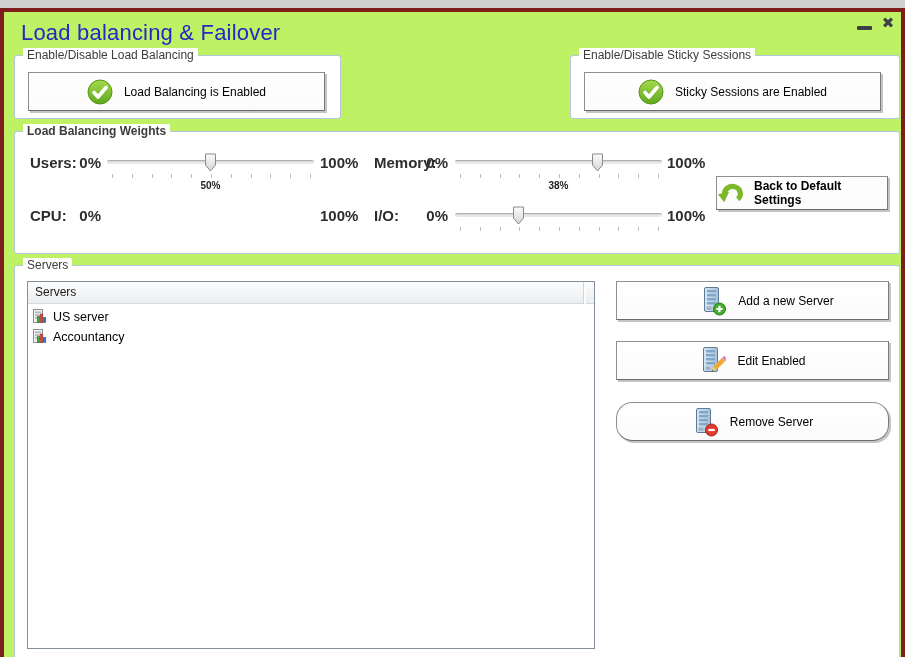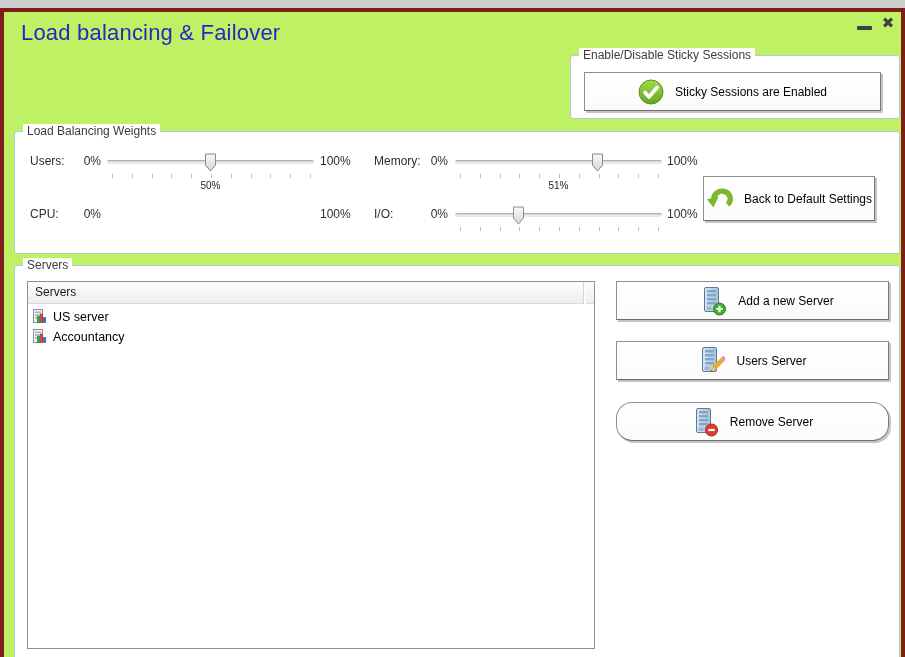--- a/index.html
+++ b/index.html
@@ -19,37 +19,37 @@
     color:#3d4145; font-size:15px; font-weight:bold; text-align:center; line-height:20px; cursor:pointer; }
   .group {
     position:absolute; border:1px solid #b5c7dd; border-radius:3px; background:#fff;
   }
   .group-label {
     position:absolute; top:-8px; left:8px; background:#fff; padding:0 4px;
     font-size:12px; color:#3c3c3c; white-space:nowrap;
   }
   .g-lb  { left:10px;  top:43px;  width:327px; height:64px; }
   .g-ss  { left:566px; top:43px;  width:330px; height:64px; }
-  .g-w   { left:10px;  top:119px; width:886px; height:123px; }
+  .g-w   { left:10px;  top:119px; width:886px; height:123px;font-weight:bold; }
   .g-srv { left:10px;  top:253px; width:886px; height:395px; }
 
   .big-btn {
     display:flex; align-items:center; justify-content:center; gap:11px;
     background:linear-gradient(#ffffff,#fbfbfb);
     border:1px solid #8f8f8f; border-bottom-color:#6b6b6b; border-right-color:#7a7a7a;
     box-shadow:2px 2px 0 rgba(125,125,125,.45);
     font-size:12px; color:#000; cursor:pointer; position:absolute;
   }
   .status-btn { left:13px; top:16px; width:297px; height:39px; }
-  .back-btn   { right:24px; top:44px; width:172px; height:45px; }
+  .back-btn   { right:11px; top:44px; width:172px; height:34px; }
   .action-btn { left:601px; width:273px; height:39px; }
   .a-add { top:15px;padding-left:29px; } .a-edit { top:75px; } .a-rem { top:136px;border-radius:16px; }
 
   
-  .wlabel, .wmin, .wmax { position:absolute; font-size:12px; color:#2d2d2d; }
+  .wlabel, .wmin, .wmax { position:absolute; font-size:15px; color:#2d2d2d; }
   .wmin { width:32px; text-align:right; }
   .scell { position:absolute; width:207px; height:46px; }
   .track { position:absolute; left:0; top:7px; width:207px; height:4px;
     background:linear-gradient(#cfcfcf,#f2f2f2); border-top:1px solid #b0b0b0;
     border-bottom:1px solid #e8e8e8; border-radius:2px; cursor:pointer; }
   .thumb { position:absolute; top:0; width:11px; height:19px; cursor:pointer; }
   .ticks { position:absolute; left:5px; right:3px; top:21px; height:4px;
     display:flex; justify-content:space-between; }
   .ticks i { width:1px; height:4px; background:#bdbdbd; }
   .sval { position:absolute; left:0; top:27px; width:100%; text-align:center;
@@ -86,20 +86,30 @@
     </linearGradient>
   </defs>
 </svg>
 
 <div class="window">
 
   <div class="title">Load balancing &amp; Failover</div>
   <div class="min-btn"></div>
   <div class="close-btn">✖</div>
 
+  <div class="group g-lb">
+    <span class="group-label">Enable/Disable Load Balancing</span>
+    <div class="big-btn status-btn">
+      <svg width="26" height="26" viewBox="0 0 26 26">
+        <circle cx="13" cy="13" r="12" fill="url(#ggreen)" stroke="#55951b" stroke-width="1"></circle>
+        <path d="M7 13.5 l4 4.5 L19 8.5" fill="none" stroke="#ffffff" stroke-width="3.6" stroke-linecap="round" stroke-linejoin="round"></path>
+      </svg>
+      <span>Load Balancing is Enabled</span>
+    </div>
+  </div>
 
   <div class="group g-ss">
     <span class="group-label">Enable/Disable Sticky Sessions</span>
     <div class="big-btn status-btn">
       <svg width="26" height="26" viewBox="0 0 26 26">
         <circle cx="13" cy="13" r="12" fill="url(#ggreen)" stroke="#55951b" stroke-width="1"></circle>
         <path d="M7 13.5 l4 4.5 L19 8.5" fill="none" stroke="#ffffff" stroke-width="3.6" stroke-linecap="round" stroke-linejoin="round"></path>
       </svg>
       <span>Sticky Sessions are Enabled</span>
     </div>
@@ -145,21 +155,21 @@
           <i></i>
           <i></i>
           <i></i>
           <i></i>
           <i></i>
           <i></i>
           <i></i>
           <i></i>
           <i></i>
         </div>
-      <div class="sval">51%</div>
+      <div class="sval">38%</div>
     </div>
     <span class="wmax" style="left:652px;top:22px">100%</span>
 
     <span class="wlabel" style="left:15px;top:75px">CPU:</span>
     <span class="wmin" style="left:54px;top:75px">0%</span>
     <span class="wmax" style="left:305px;top:75px">100%</span>
 
     <span class="wlabel" style="left:359px;top:75px">I/O:</span>
     <span class="wmin" style="left:401px;top:75px">0%</span>
     <div class="scell" style="left:440px;top:74px">
@@ -249,21 +259,21 @@
         <rect x="7" y="12" width="9" height="2.4" fill="#7fa7c9"></rect>
           <rect x="7" y="16" width="9" height="2.4" fill="#7fa7c9"></rect>
         <rect x="6.5" y="20.5" width="5" height="3.5" fill="#9fb4c6"></rect>
         <g transform="rotate(45 19 19)">
           <rect x="16.8" y="8" width="4.6" height="3.4" fill="#e386c9"></rect>
           <rect x="16.8" y="11.4" width="4.6" height="12" fill="#f0a830"></rect>
           <polygon points="16.8,23.4 21.4,23.4 19.1,28.6" fill="#e8c87a"></polygon>
           <polygon points="18.2,26.5 20,26.5 19.1,28.6" fill="#5a4630"></polygon>
         </g>
       </svg>
-      <span>Users Server</span>
+      <span>Edit Enabled</span>
     </div>
 
     <div class="big-btn action-btn a-rem">
       <svg width="27" height="30" viewBox="0 0 27 30">
         <rect x="4.5" y="1.5" width="14" height="24" rx="1.5" fill="url(#gsrv)" stroke="#5d7b99"></rect>
         <rect x="7" y="4" width="9" height="2.4" fill="#7fa7c9"></rect>
           <rect x="7" y="8" width="9" height="2.4" fill="#7fa7c9"></rect>
         <rect x="7" y="12" width="9" height="2.4" fill="#7fa7c9"></rect>
           <rect x="7" y="16" width="9" height="2.4" fill="#7fa7c9"></rect>
         <rect x="6.5" y="20.5" width="5" height="3.5" fill="#9fb4c6"></rect>

